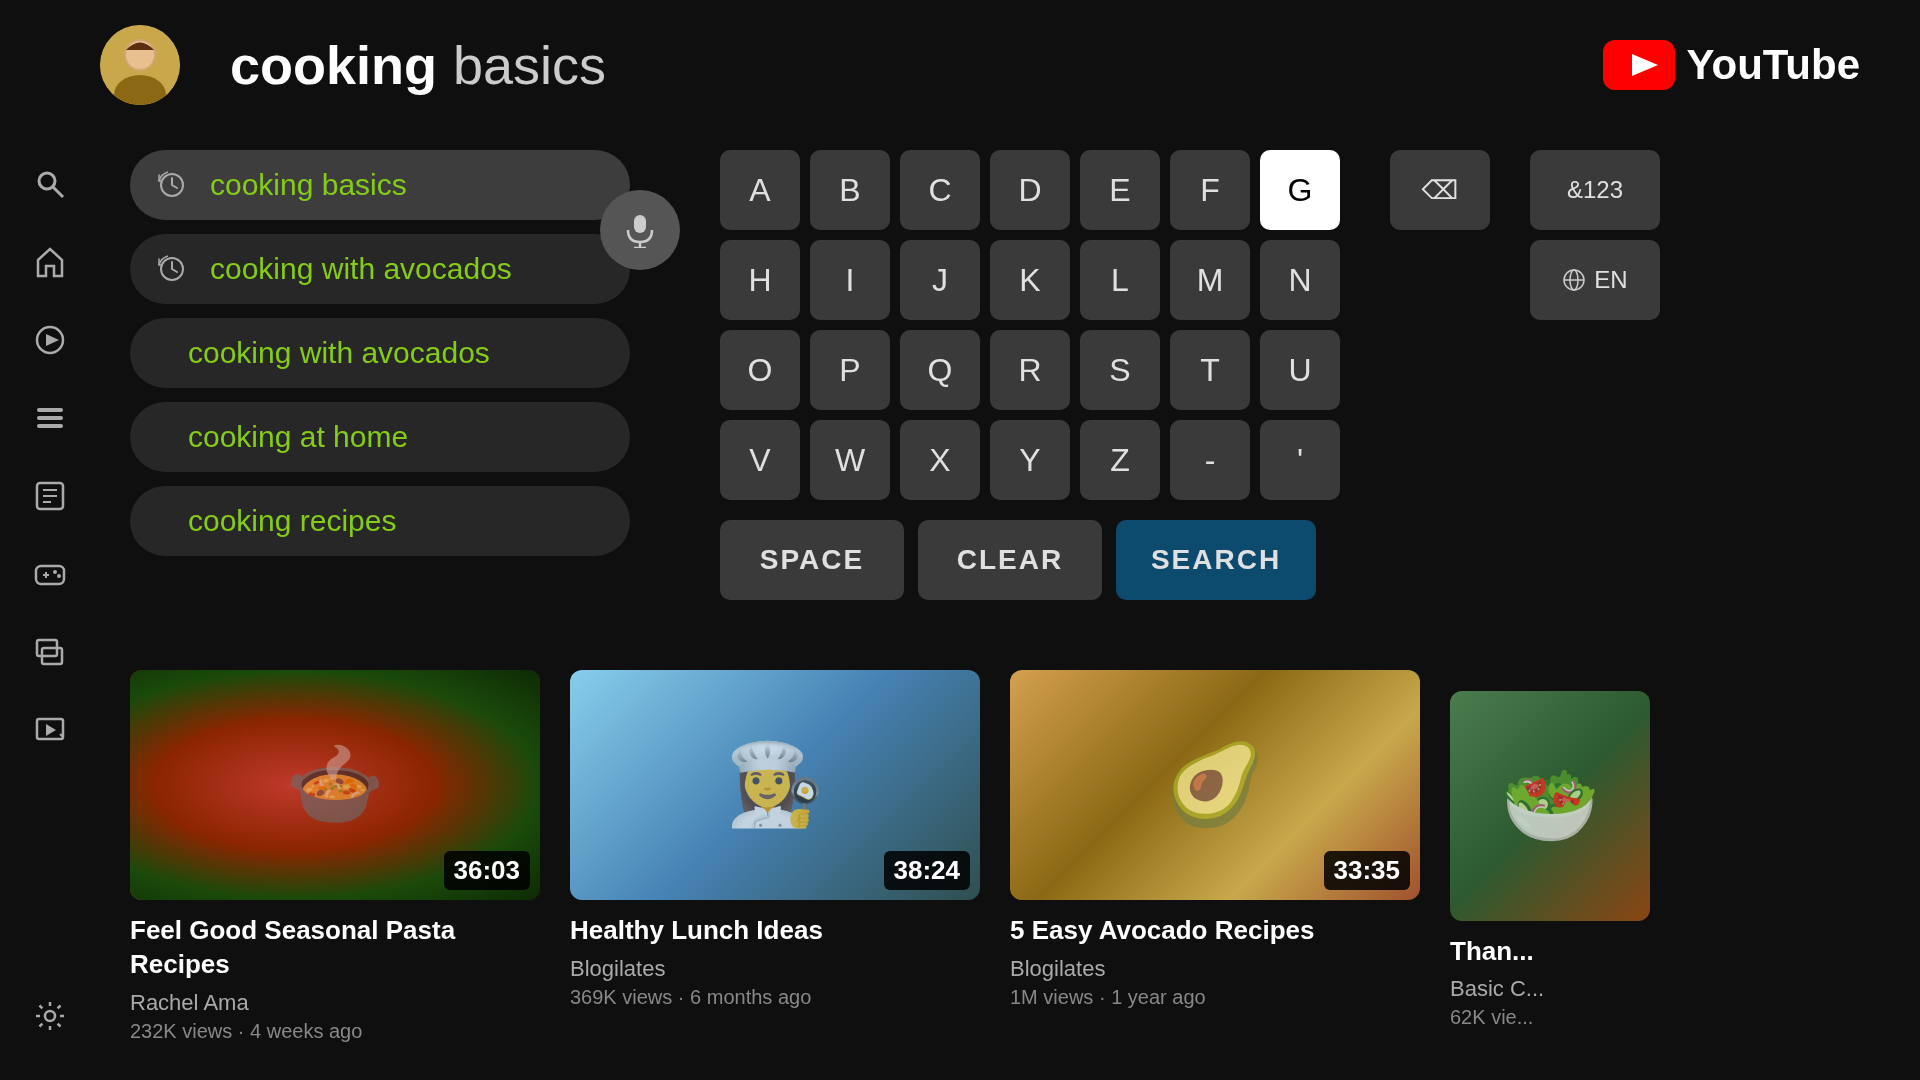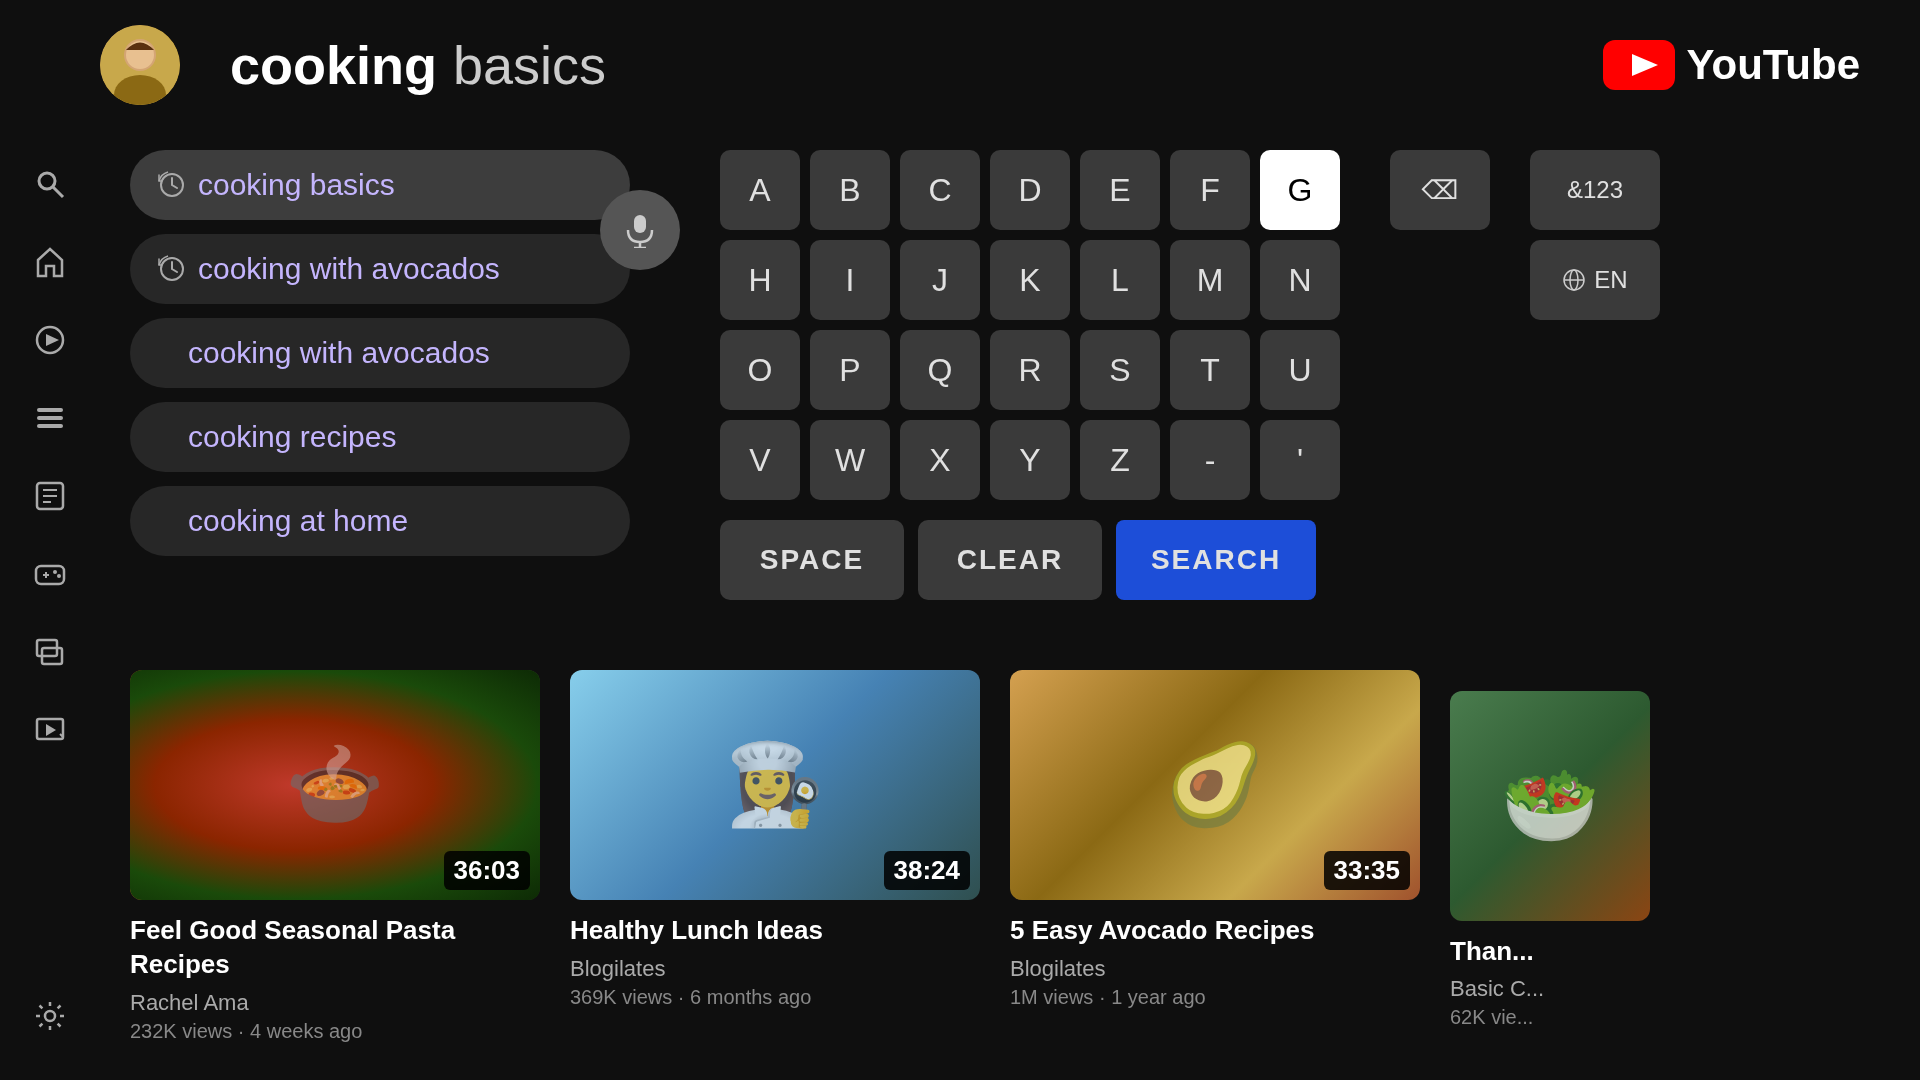--- a/index.html
+++ b/index.html
@@ -121,27 +121,27 @@
     .suggestions {
       width: 560px;
       padding: 20px 30px;
       display: flex;
       flex-direction: column;
       gap: 14px;
     }
     .suggestion-item {
       display: flex;
       align-items: center;
-      gap: 12px;
+      gap: 24px;
       padding: 18px 28px;
       border-radius: 50px;
       background: #272727;
       cursor: pointer;
       font-size: 30px;
-      color: #c4b5fd;
+      color: #84cc16;
       font-weight: 400;
     }
     .suggestion-item.active-suggestion {
       background: #3d3d3d;
     }
     .suggestion-item .history-icon {
       color: #aaa;
       font-size: 24px;
     }
 
@@ -222,21 +222,21 @@
       font-size: 28px;
       font-weight: 600;
       color: #e0e0e0;
       cursor: pointer;
       border: none;
       user-select: none;
       letter-spacing: 2px;
     }
     .key-space { width: 184px; }
     .key-clear { width: 184px; }
-    .key-search { width: 200px; background: #1d4ed8; border-radius: 8px; }
+    .key-search { width: 200px; background: #0c4a6e; }
 
     
     .video-results {
       position: absolute;
       bottom: 0;
       left: 100px;
       right: 0;
       height: 410px;
       display: flex;
       gap: 30px;
@@ -476,25 +476,25 @@
         </svg>
       </span>
       <span>cooking with avocados</span>
     </div>
 
     <div class="suggestion-item" style="padding-left:58px;">
       <span>cooking with avocados</span>
     </div>
 
     <div class="suggestion-item" style="padding-left:58px;">
+      <span>cooking at home</span>
+    </div>
+
+    <div class="suggestion-item" style="padding-left:58px;">
       <span>cooking recipes</span>
-    </div>
-
-    <div class="suggestion-item" style="padding-left:58px;">
-      <span>cooking at home</span>
     </div>
   </div>
 
   <div class="keyboard-area">
 
     <div class="mic-button">
       <svg width="36" height="36" viewBox="0 0 36 36">
         <rect x="12" y="3" width="12" height="18" rx="6" fill="#ccc"></rect>
         <path d="M6 18 Q6 30 18 30 Q30 30 30 18" stroke="#ccc" stroke-width="2.5" fill="none"></path>
         <line x1="18" y1="30" x2="18" y2="36" stroke="#ccc" stroke-width="2.5"></line>

